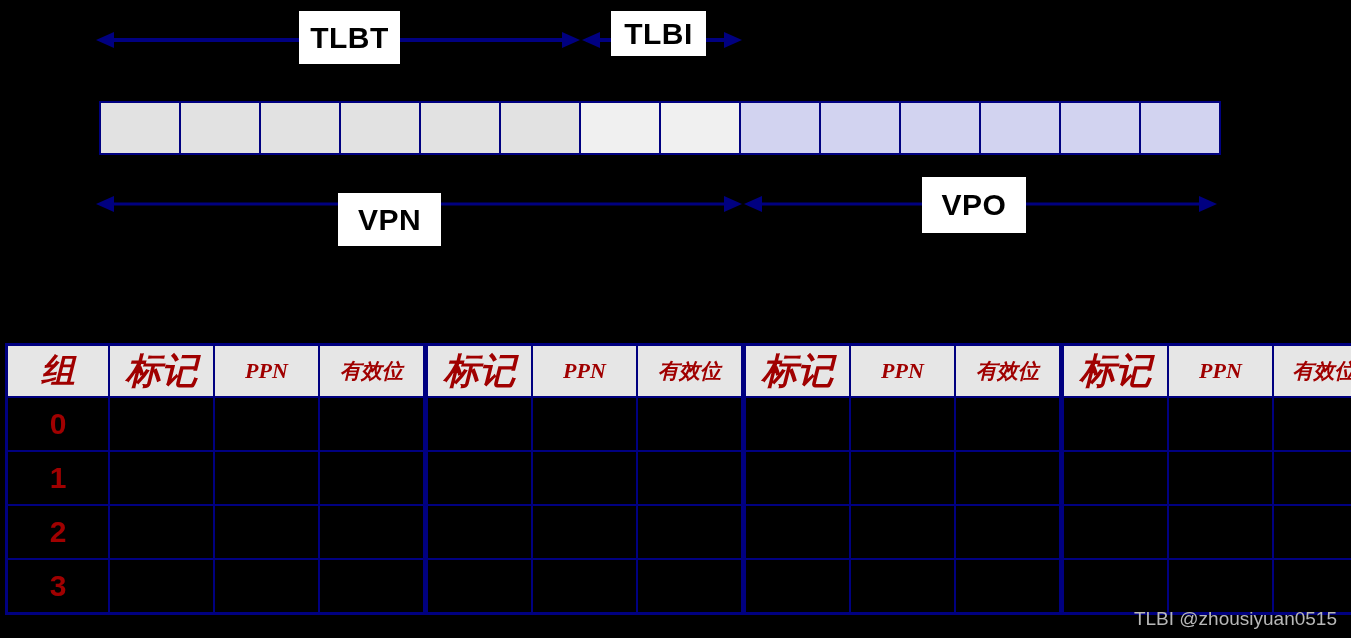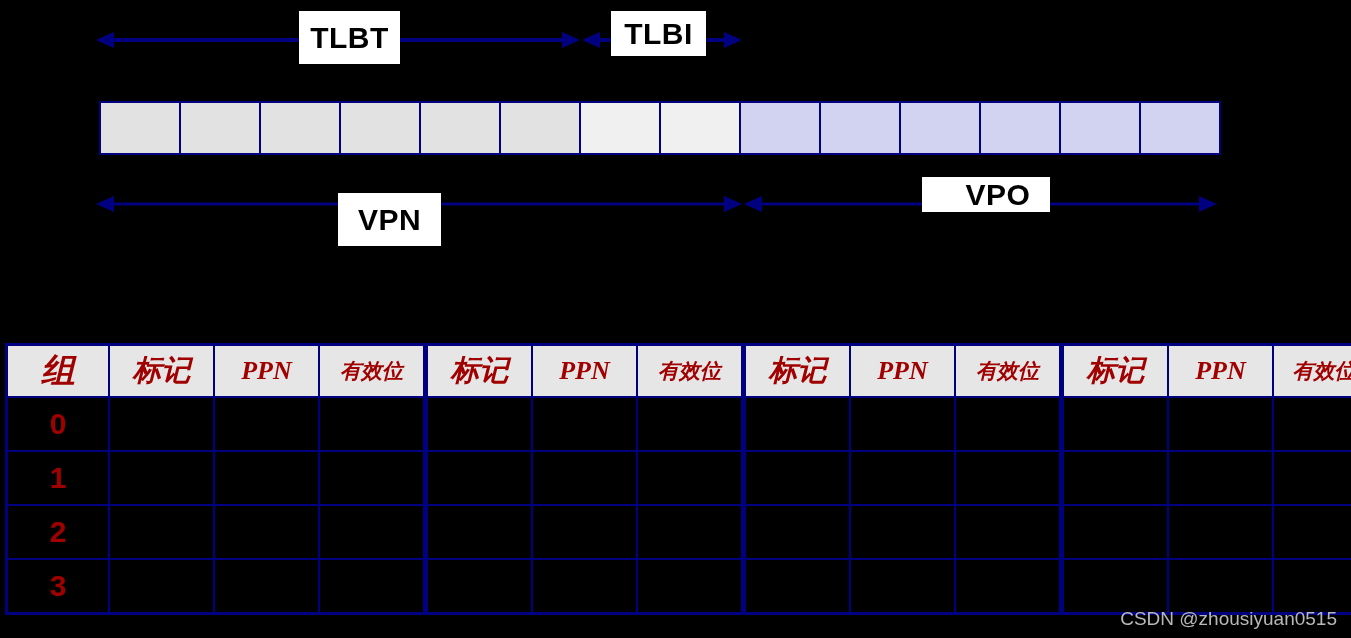--- a/index.html
+++ b/index.html
@@ -82,22 +82,22 @@
     background: #e6e6e6;
     color: #a00000;
     font-family: "Liberation Serif", serif;
     font-style: italic;
     font-weight: bold;
     height: 50px;
     vertical-align: middle;
     text-align: center;
   }
   th.h-group     { font-size: 34px; }
-  th.h-tag       { font-size: 29px; }
-  th.h-ppn       { font-size: 26px; font-family: "Liberation Sans", sans-serif; }
+  th.h-tag       { font-size: 36px; }
+  th.h-ppn       { font-size: 22px; font-family: "Liberation Sans", sans-serif; }
   th.h-valid     { font-size: 21px; }
 
   #tlb-table td {
     background: #000000;
     height: 52px;
   }
   td.set-index {
     color: #a00000;
     font-family: "Liberation Sans", sans-serif;
     font-weight: bold;
@@ -164,21 +164,21 @@
 
       <line x1="108" y1="23" x2="734" y2="23" stroke="#000080" stroke-width="3"></line>
       <polygon points="96,23 114,15 114,31" fill="#000080"></polygon>
       <polygon points="742,23 724,15 724,31" fill="#000080"></polygon>
 
       <line x1="748" y1="23" x2="1209" y2="23" stroke="#000080" stroke-width="3"></line>
       <polygon points="744,23 762,15 762,31" fill="#000080"></polygon>
       <polygon points="1217,23 1199,15 1199,31" fill="#000080"></polygon>
     </svg>
     <div class="field-label" style="left:338px; top:-4px; width:103px; height:53px;margin-top:16px;">VPN</div>
-    <div class="field-label" style="left:922px; top:-4px; width:104px; height:35px;padding-left:24px;">VPO</div>
+    <div class="field-label" style="left:922px; top:-4px; width:104px; height:56px;">VPO</div>
   </div>
 
 </div>
 
 <table id="tlb-table">
   <thead>
     <tr>
       <th class="h-group" style="width:100px;">组</th>
 
       <th class="h-tag" style="width:103px;">标记</th>
@@ -260,13 +260,13 @@
       <td></td>
       <td></td>
       <td class="grp-edge"></td>
       <td></td>
       <td></td>
     </tr>
 
   </tbody>
 </table>
 
-<div id="watermark">CSDN @zhousiyuan0515</div>
+<div id="watermark">TLBI @zhousiyuan0515</div>
 
 </body></html>

